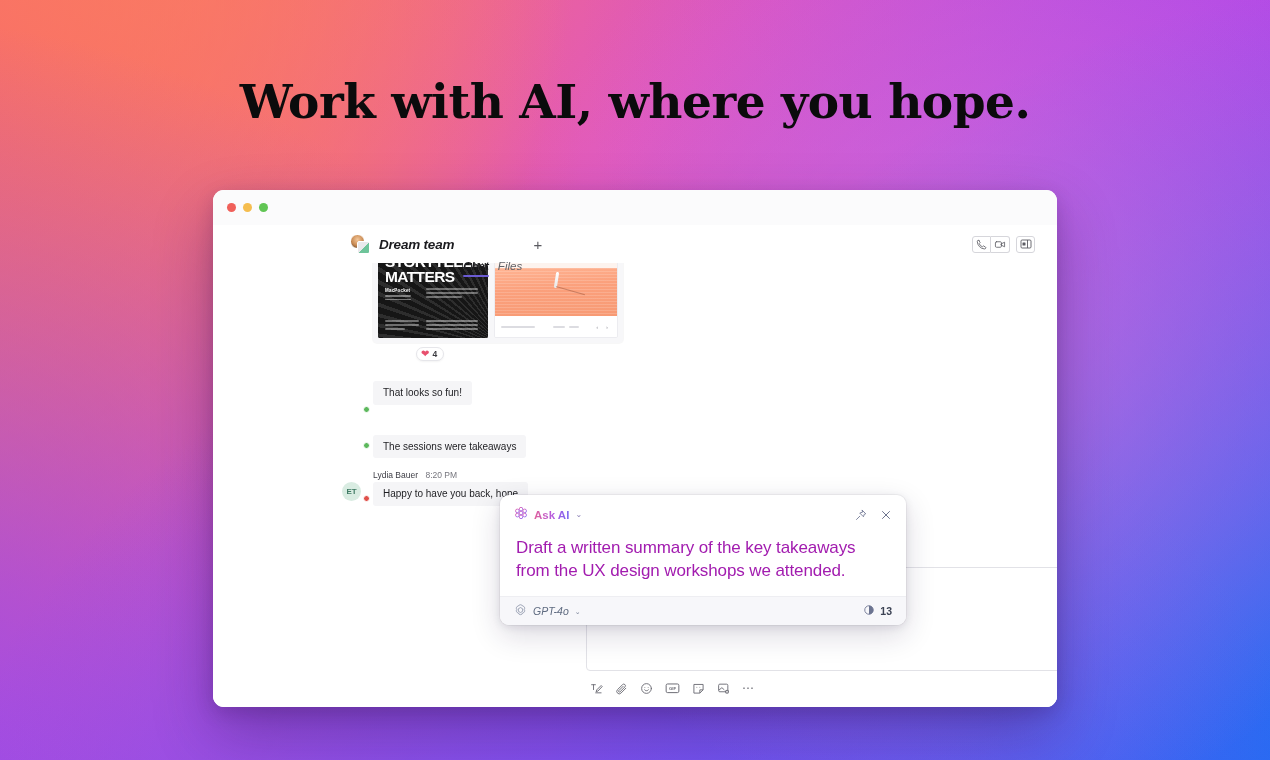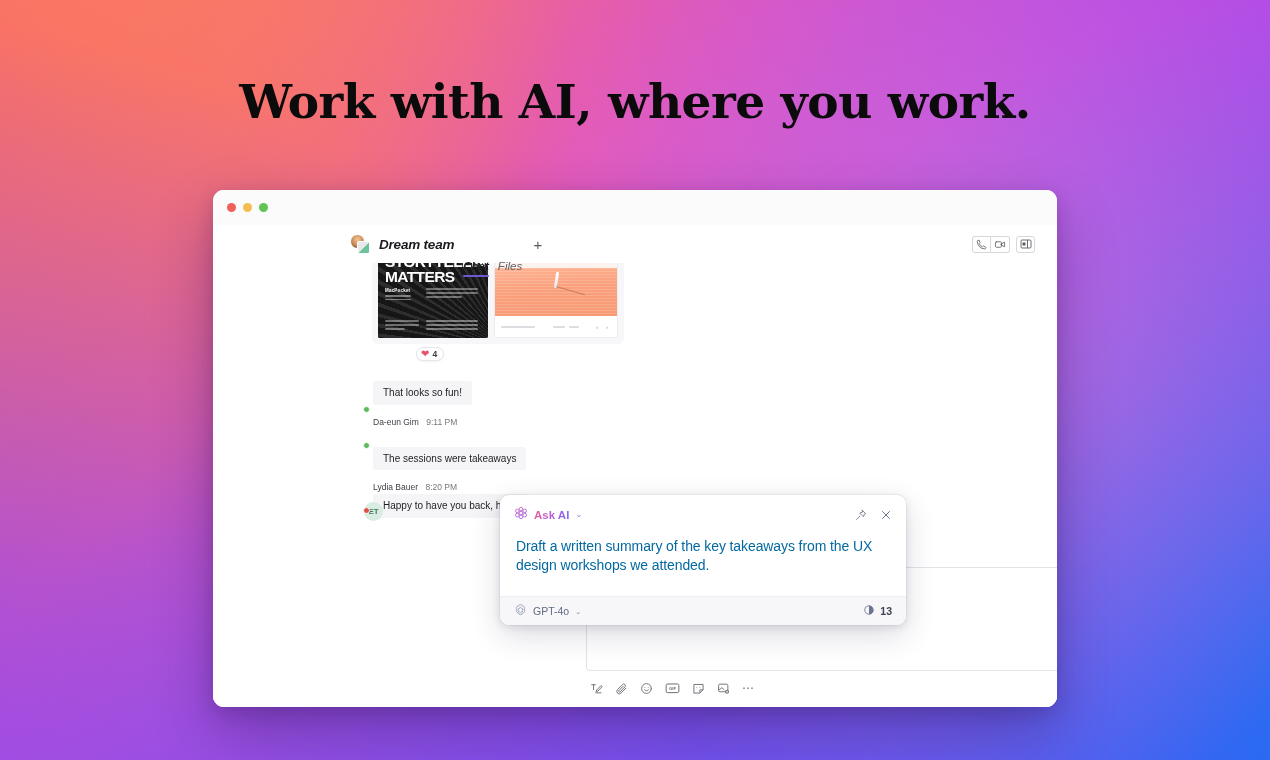--- a/index.html
+++ b/index.html
@@ -153,23 +153,22 @@
     display:inline-flex; align-items:center; gap:3px;
     background:#fff; border:1px solid #e6e6ea; border-radius:11px;
     padding:1px 6px 1px 4px; box-shadow:0 1px 2px rgba(0,0,0,.05);
   }
   #reaction .heart { color:#e8506e; font-size:10px; line-height:1; }
   #reaction .cnt { font-size:8.5px; color:#3b3b40; font-weight:600; }
 
   
   .msggroup { position:relative; padding-left:43px; margin-bottom:8px; }
   .avatar {
-    position:absolute; left:34px; top:12px; width:19px; height:19px; border-radius:50%;
+    position:absolute; left:12px; top:12px; width:19px; height:19px; border-radius:50%;
     overflow:hidden;
-    margin-top:8px;
   }
   .avatar .pic { width:100%; height:100%; }
   .av-lydia .pic { background:radial-gradient(circle at 50% 30%, #f6d8b4 0%, #d9a36c 48%, #8e6b3f 72%, #3a2f28 100%); }
   .av-daeun .pic { background:radial-gradient(circle at 50% 42%, #f0cdae 0%, #c79a74 32%, #2b2226 58%, #151013 100%); }
   .avatar.initials {
     background:#d9ece2; color:#3e7a63; font-size:8px; font-weight:700;
     display:flex; align-items:center; justify-content:center; overflow:visible;
   }
   .presence {
     position:absolute; left:33px; top:25px; width:7px; height:7px; border-radius:50%;
@@ -196,29 +195,29 @@
   #askhead { height:40px; display:flex; align-items:center; padding:16px 14px; gap:6px; }
   #asklabel {
     font-size:11.5px; font-weight:600;
     background:linear-gradient(90deg,#e0609a 0%, #b45ae0 55%, #7a6af0 100%);
     -webkit-background-clip:text; background-clip:text; color:transparent;
   }
   #askchev { color:#8a7fb5; font-size:8px; line-height:1; }
   #askactions { margin-left:auto; display:flex; align-items:center; gap:13px; }
   #askactions svg { display:block; cursor:pointer; }
   #askbody {
-    padding:2px 24px 0 16px; font-size:14px; line-height:1.33; color:#0369a1;
+    padding:2px 24px 0 16px; font-size:17px; line-height:1.33; color:#a21caf;
     letter-spacing:-.1px;
   }
   #askfoot {
     position:absolute; left:0; right:0; bottom:0; height:29px;
     background:#f7f7fa; border-top:1px solid #eeeef2;
     display:flex; align-items:center; padding:0 14px; gap:6px;
   }
-  #modelname { font-size:10.5px; color:#5f6b80; }
+  #modelname { font-size:10.5px; color:#5f6b80;font-style:italic; }
   #modelchev { font-size:7px; color:#7b849a; line-height:1; }
   #credits { margin-left:auto; display:flex; align-items:center; gap:5px; }
   #creditcount { font-size:10.5px; font-weight:700; color:#3c4354; }
 
   
   #composer {
     position:absolute; left:373px; bottom:36px; width:523px; height:104px;
     border:1px solid #e2e2e7; border-radius:4px; background:#fff;
   }
   #composerph { position:absolute; left:11px; top:10px; font-size:10px; color:#8b8b93; }
@@ -237,21 +236,21 @@
   <div class="layer g1"></div>
   <div class="layer g2"></div>
   <div class="layer g3"></div>
   <div class="layer g4"></div>
   <div class="layer g5"></div>
   <div class="layer g6"></div>
   <div class="layer g7"></div>
   <div class="layer g8"></div>
 </div>
 
-<h1 id="headline">Work with AI, where you work.</h1>
+<h1 id="headline">Work with AI, where you hope.</h1>
 
 <div id="window">
 
   <div id="titlebar">
     <div class="dots">
       <span class="dot red"></span>
       <span class="dot yellow"></span>
       <span class="dot green"></span>
     </div>
   </div>
@@ -346,24 +345,20 @@
 
         <div class="msggroup">
           <span class="avatar av-lydia"><span class="pic"></span></span>
           <span class="presence available"></span>
           <div class="bubble">That looks so fun!</div>
         </div>
 
         <div class="msggroup">
           <span class="avatar av-daeun"><span class="pic"></span></span>
           <span class="presence available"></span>
-          <div class="msgmeta">
-            <span class="name">Da-eun Gim</span>
-            <span class="time">9:11 PM</span>
-          </div>
           <br>
           <div class="bubble">The sessions were takeaways</div>
         </div>
 
         <div class="msggroup">
           <span class="avatar initials">ET</span>
           <span class="presence busy"></span>
           <div class="msgmeta">
             <span class="name">Lydia Bauer</span>
             <span class="time">8:20 PM</span>

